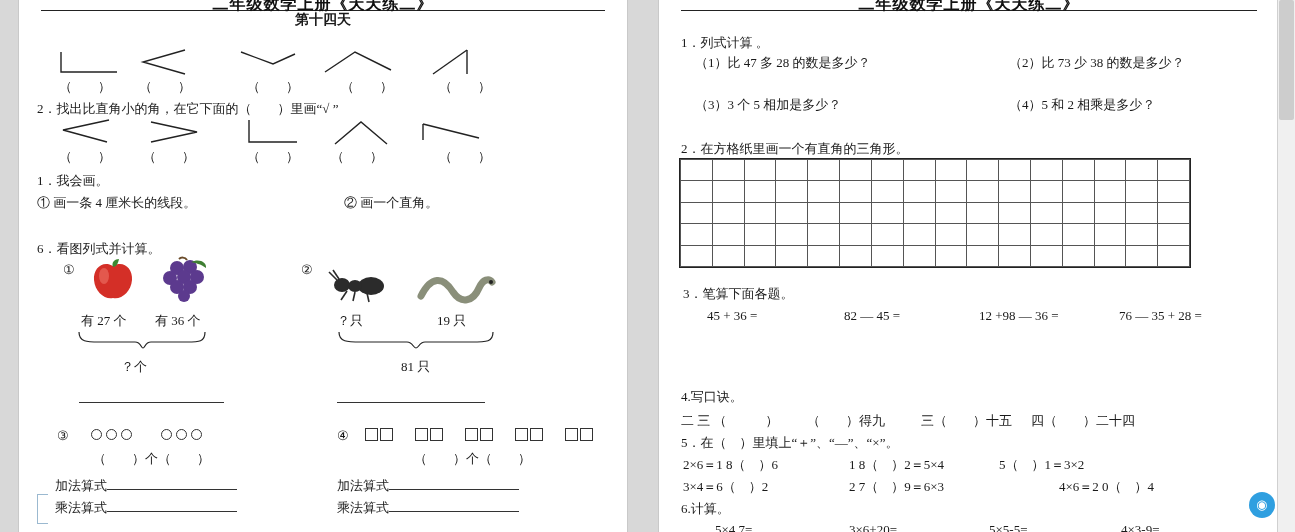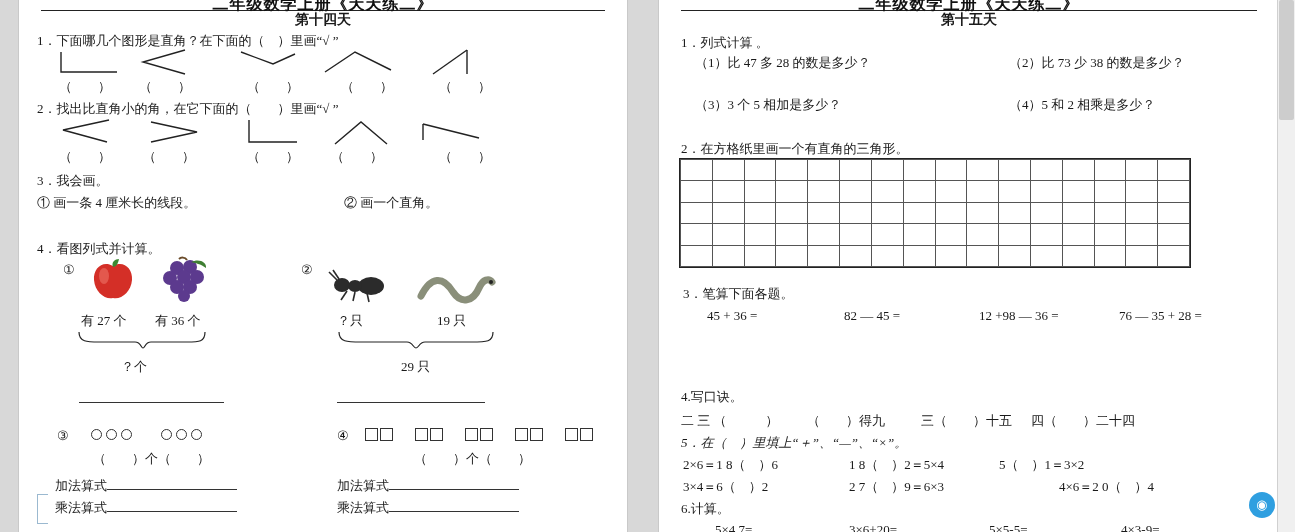--- a/index.html
+++ b/index.html
@@ -163,21 +163,20 @@
 <body>
 
 <div class="viewport">
 
   <div class="page page-left">
 
     <div class="title-rule"></div>
     <div class="doc-title">二年级数学上册《天天练二》</div>
     <div class="day-title">第十四天</div>
 
-    <div class="ln" style="left:18px; top:32px;">1．下面哪几个图形是直角？在下面的（　）里画“√ ”</div>
 
     <svg class="shape-svg" style="left:40px; top:50px;" width="70" height="26">
       <path d="M2 2 L2 22 L58 22" stroke="#222" stroke-width="1.4" fill="none"></path>
     </svg>
     <svg class="shape-svg" style="left:120px; top:48px;" width="60" height="28">
       <path d="M46 2 L4 14 L46 26" stroke="#222" stroke-width="1.4" fill="none"></path>
     </svg>
     <svg class="shape-svg" style="left:218px; top:48px;" width="60" height="28">
       <path d="M4 4 L36 16 L58 6" stroke="#222" stroke-width="1.4" fill="none"></path>
     </svg>
@@ -213,25 +212,25 @@
       <path d="M4 4 L60 18" stroke="#222" stroke-width="1.4" fill="none"></path>
       <path d="M4 4 L4 20" stroke="#222" stroke-width="1.4" fill="none"></path>
     </svg>
 
     <div class="ln" style="left:40px; top:148px;">（　　）</div>
     <div class="ln" style="left:124px; top:148px;">（　　）</div>
     <div class="ln" style="left:228px; top:148px;">（　　）</div>
     <div class="ln" style="left:312px; top:148px;">（　　）</div>
     <div class="ln" style="left:420px; top:148px;">（　　）</div>
 
-    <div class="ln" style="left:18px; top:172px;">3．我会画。</div>
+    <div class="ln" style="left:18px; top:172px;">1．我会画。</div>
     <div class="ln" style="left:18px; top:194px;">① 画一条 4 厘米长的线段。</div>
     <div class="ln" style="left:325px; top:194px;">② 画一个直角。</div>
 
-    <div class="ln" style="left:18px; top:240px;">4．看图列式并计算。</div>
+    <div class="ln" style="left:18px; top:240px;">6．看图列式并计算。</div>
 
     <div class="ln" style="left:44px; top:262px;">①</div>
     <div class="ln" style="left:282px; top:262px;">②</div>
 
     <svg class="fruit" style="left:70px; top:258px;" width="48" height="44">
       <path d="M24 8 C14 2 4 10 5 22 C6 34 16 42 24 40 C32 42 42 34 43 22 C44 10 34 2 24 8 Z" fill="#d42f27"></path>
       <path d="M24 9 C22 4 26 1 30 1 C29 6 27 9 24 9 Z" fill="#3b8a32"></path>
       <ellipse cx="15" cy="18" rx="5" ry="8" fill="#ef7a6e" opacity="0.55"></ellipse>
     </svg>
 
@@ -274,21 +273,21 @@
     <div class="ln" style="left:318px; top:312px;">？只</div>
     <div class="ln" style="left:418px; top:312px;">19 只</div>
 
     <svg class="brace" style="left:58px; top:330px;" width="132" height="20">
       <path d="M2 2 C2 12 10 12 22 12 L58 12 C64 12 64 18 66 18 C68 18 68 12 74 12 L110 12 C122 12 128 12 128 2" stroke="#222" stroke-width="1.2" fill="none"></path>
     </svg>
     <svg class="brace" style="left:318px; top:330px;" width="160" height="20">
       <path d="M2 2 C2 12 10 12 24 12 L70 12 C76 12 76 18 79 18 C82 18 82 12 88 12 L134 12 C150 12 156 12 156 2" stroke="#222" stroke-width="1.2" fill="none"></path>
     </svg>
     <div class="ln" style="left:102px; top:358px;">？个</div>
-    <div class="ln" style="left:382px; top:358px;">29 只</div>
+    <div class="ln" style="left:382px; top:358px;">81 只</div>
 
     <div class="hline" style="left:60px; top:402px; width:145px;"></div>
     <div class="hline" style="left:318px; top:402px; width:148px;"></div>
 
     <div class="ln" style="left:38px; top:428px;">③</div>
     <div class="ln" style="left:70px; top:428px;">
       <span class="circ"></span><span class="circ"></span><span class="circ"></span>
     </div>
     <div class="ln" style="left:140px; top:428px;">
       <span class="circ"></span><span class="circ"></span><span class="circ"></span>
@@ -326,21 +325,20 @@
       <span>乘法算式</span><span class="u-line" style="width:130px; height:13px;"></span>
     </div>
 
     <div class="corner-mark"></div>
   </div>
 
   <div class="page page-right">
 
     <div class="title-rule"></div>
     <div class="doc-title">二年级数学上册《天天练二》</div>
-    <div class="day-title">第十五天</div>
 
     <div class="ln" style="left:22px; top:34px;">1．列式计算 。</div>
     <div class="ln" style="left:36px; top:54px;">（1）比 47 多 28 的数是多少？</div>
     <div class="ln" style="left:350px; top:54px;">（2）比 73 少 38 的数是多少？</div>
     <div class="ln" style="left:36px; top:96px;">（3）3 个 5 相加是多少？</div>
     <div class="ln" style="left:350px; top:96px;">（4）5 和 2 相乘是多少？</div>
 
     <div class="ln" style="left:22px; top:140px;">2．在方格纸里画一个有直角的三角形。</div>
 
     <div class="grid-box" style="left:20px; top:158px; width:510px; height:108px;">
@@ -445,21 +443,21 @@
     <div class="ln" style="left:185px; top:308px;">82 — 45 =</div>
     <div class="ln" style="left:320px; top:308px;">12 +98 — 36 =</div>
     <div class="ln" style="left:460px; top:308px;">76 — 35 + 28 =</div>
 
     <div class="ln" style="left:22px; top:388px;">4.写口诀。</div>
     <div class="ln" style="left:22px; top:412px;">二 三 （　　　）</div>
     <div class="ln" style="left:148px; top:412px;">（　　）得九</div>
     <div class="ln" style="left:262px; top:412px;">三（　　）十五</div>
     <div class="ln" style="left:372px; top:412px;">四（　　）二十四</div>
 
-    <div class="ln" style="left:22px; top:434px;font-style:italic;">5．在（　）里填上“＋”、“—”、“×”。</div>
+    <div class="ln" style="left:22px; top:434px;">5．在（　）里填上“＋”、“—”、“×”。</div>
     <div class="ln" style="left:24px; top:456px;">2×6＝1 8（　）6</div>
     <div class="ln" style="left:190px; top:456px;">1 8（　）2＝5×4</div>
     <div class="ln" style="left:340px; top:456px;">5（　）1＝3×2</div>
     <div class="ln" style="left:24px; top:478px;">3×4＝6（　）2</div>
     <div class="ln" style="left:190px; top:478px;">2 7（　）9＝6×3</div>
     <div class="ln" style="left:360px; top:478px;margin-left:40px;">4×6＝2 0（　）4</div>
 
     <div class="ln" style="left:22px; top:500px;">6.计算。</div>
     <div class="ln" style="left:56px; top:522px;">5×4 7=</div>
     <div class="ln" style="left:190px; top:522px;">3×6+20=</div>

